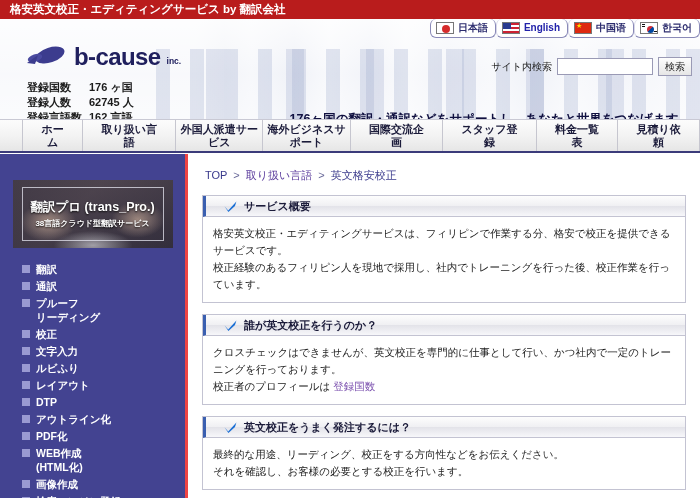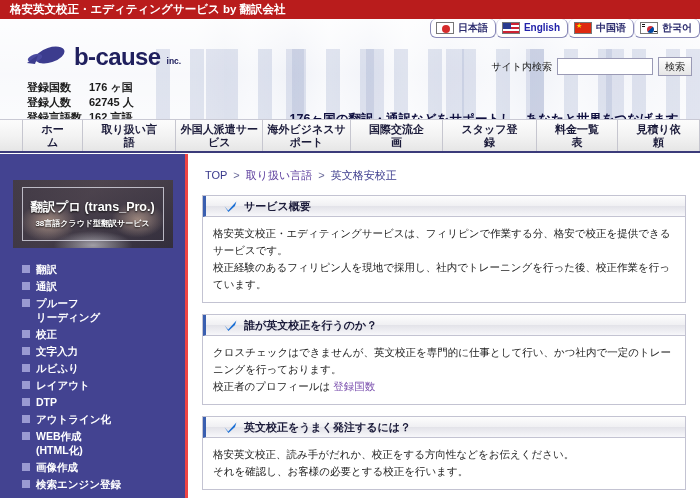--- a/index.html
+++ b/index.html
@@ -476,20 +476,24 @@
       <div class="side-item">
         <span class="side-bullet"></span>
         <span class="side-label">DTP</span>
       </div>
       <div class="side-item">
         <span class="side-bullet"></span>
         <span class="side-label">アウトライン化</span>
       </div>
       <div class="side-item">
         <span class="side-bullet"></span>
+        <span class="side-label">PDF化</span>
+      </div>
+      <div class="side-item">
+        <span class="side-bullet"></span>
         <span class="side-label">WEB作成
 (HTML化)</span>
       </div>
       <div class="side-item">
         <span class="side-bullet"></span>
         <span class="side-label">画像作成</span>
       </div>
       <div class="side-item">
         <span class="side-bullet"></span>
         <span class="side-label">検索エンジン登録</span>
@@ -534,19 +538,19 @@
     </div>
 
     <div class="panel">
       <div class="panel-head">
         <svg class="check" viewBox="0 0 13 11">
           <path d="M0.5 5.2 L4.2 9.6 L12.4 0.6 L11.0 5.0 L4.4 11 Z" fill="#1b6fd4"></path>
         </svg>
         <span class="panel-title">英文校正をうまく発注するには？</span>
       </div>
       <div class="panel-body">
-        <p>格安英文校正、読み手がだれか、校正をする方向性などをお伝えください。</p>
+        <p>最終的な用途、リーディング、校正をする方向性などをお伝えください。</p>
         <p>それを確認し、お客様の必要とする校正を行います。</p>
       </div>
     </div>
 
   </div>
 </div>
 
 </body></html>

